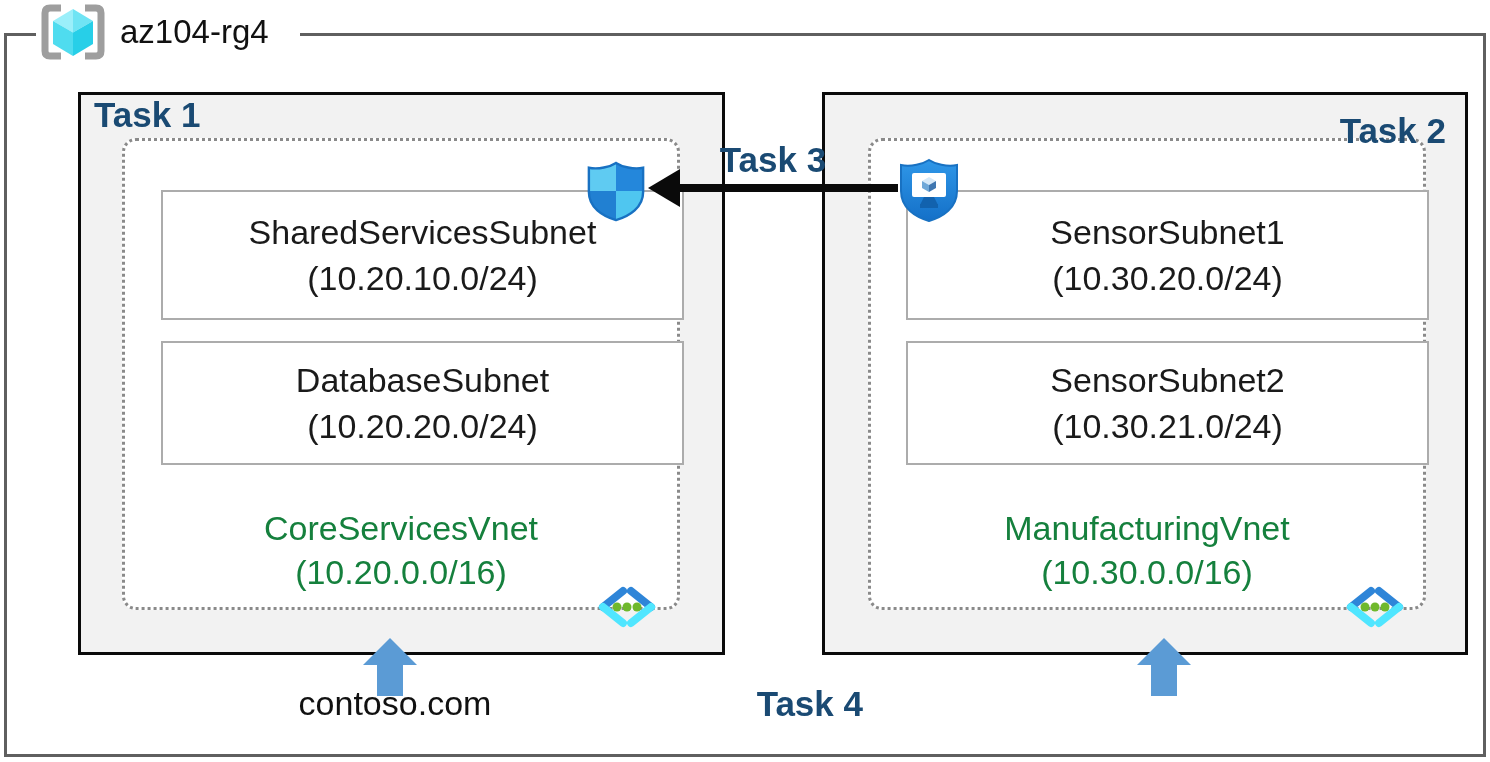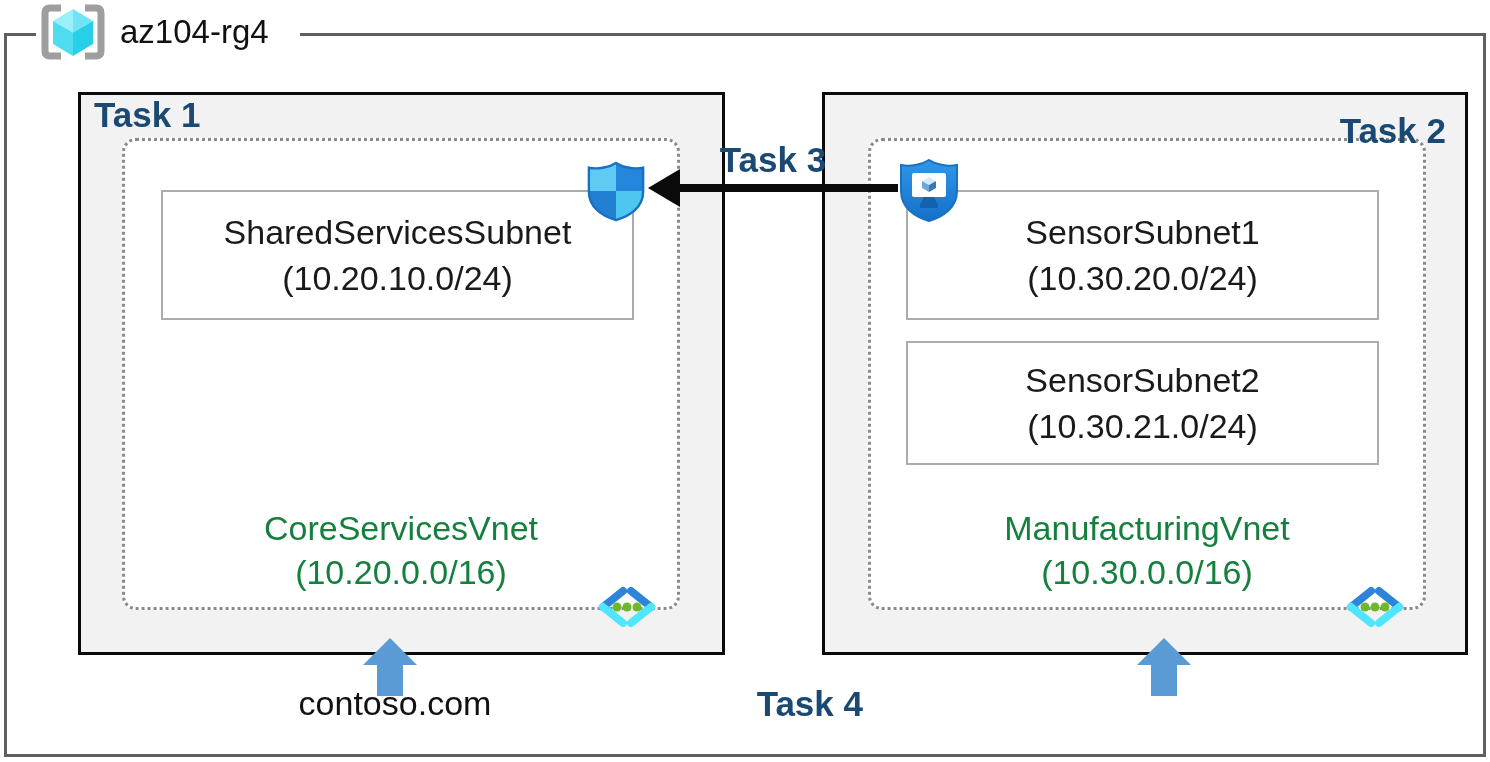--- a/index.html
+++ b/index.html
@@ -26,21 +26,21 @@
   .t2 { left:1146px; top:95px; width:300px; text-align:right;margin-top:16px; }
   .t3 { left:683px; top:140px; width:180px; text-align:center; }
   .t4 { left:673px; top:684px; width:190px; text-align:right; }
 
   
   .vnet-zone { background:#ffffff; border:3px dotted #8A8A8A; border-radius:14px; box-sizing:border-box; }
   .zone-left  { left:122px; top:138px; width:558px; height:472px; }
   .zone-right { left:868px; top:138px; width:558px; height:472px; }
 
   
-  .subnet-box { width:473px; background:#ffffff; border:2px solid #ACACAC; box-sizing:border-box;
+  .subnet-box { width:523px; background:#ffffff; border:2px solid #ACACAC; box-sizing:border-box;
     display:flex; flex-direction:column; align-items:center; justify-content:center;
     text-align:center; font-size:34px; color:#1A1A1A; line-height:46px; }
 
   
   .vnet-label { width:558px; text-align:center; font-size:34px; color:#15803d; line-height:44px; }
   .vl-left  { left:122px; top:506px; }
   .vl-right { left:868px; top:506px; }
 
   
   .domain-label { font-size:34px; color:#111111; text-align:center; white-space:nowrap; }
@@ -81,20 +81,24 @@
   <div class="abs vnet-zone zone-right"></div>
 
   <div class="abs task-label t1">Task 1</div>
   <div class="abs task-label t2">Task 2</div>
   <div class="abs task-label t3">Task 3</div>
   <div class="abs task-label t4">Task 4</div>
 
   <div class="abs subnet-box" style="left:161px; top:190px; height:130px;">
     <div>SharedServicesSubnet</div>
     <div>(10.20.10.0/24)</div>
+  </div>
+  <div class="abs subnet-box" style="left:161px; top:341px; height:124px;">
+    <div>DatabaseSubnet</div>
+    <div>(10.20.20.0/24)</div>
   </div>
 
   <div class="abs subnet-box" style="left:906px; top:190px; height:130px;">
     <div>SensorSubnet1</div>
     <div>(10.30.20.0/24)</div>
   </div>
   <div class="abs subnet-box" style="left:906px; top:341px; height:124px;">
     <div>SensorSubnet2</div>
     <div>(10.30.21.0/24)</div>
   </div>

